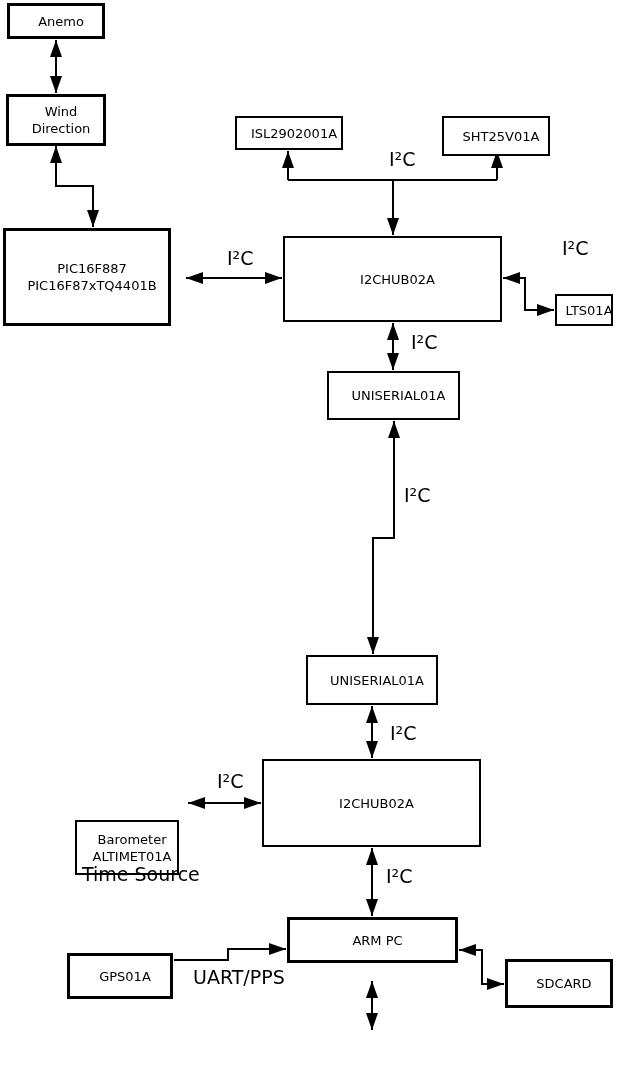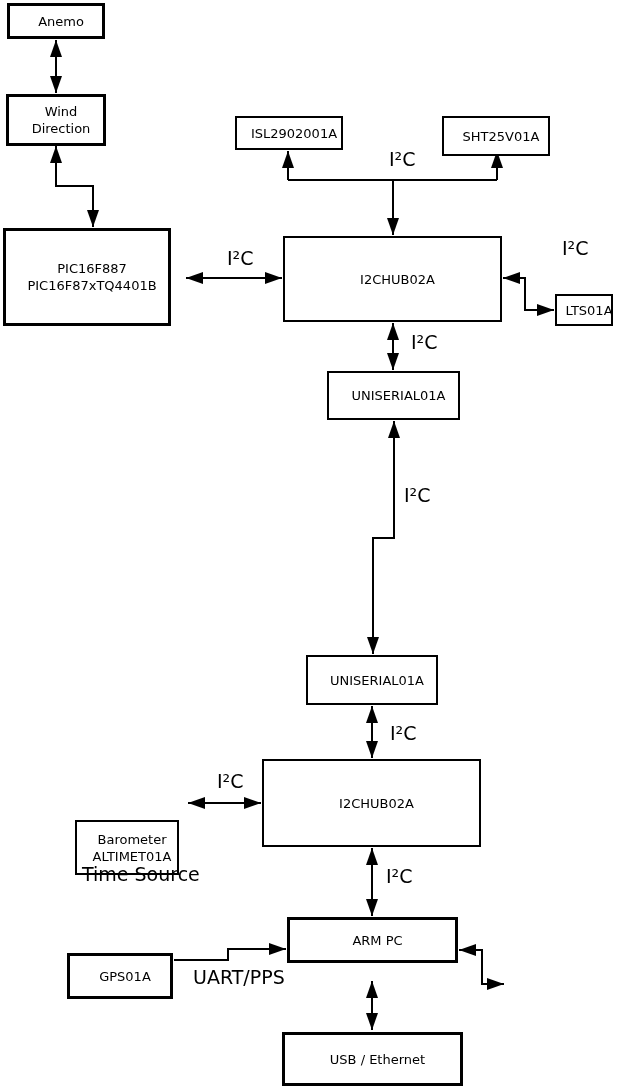--- a/index.html
+++ b/index.html
@@ -94,24 +94,24 @@
   </div>
 
   <div class="node b3" style="left:287px;top:917px;width:171px;height:46px;">
     <span>ARM PC</span>
   </div>
 
   <div class="node b3" style="left:67px;top:937px;width:106px;height:46px;margin-top:16px;">
     <span>GPS01A</span>
   </div>
 
+  <div class="node b3" style="left:505px;top:959px;width:108px;height:49px;">
+    <span>SDCARD</span>
+  </div>
 
-  <div class="node b3" style="left:282px;top:1032px;width:181px;height:54px;">
-    <span>USB / Ethernet</span>
-  </div>
 
   <span class="elabel" style="left:389px;top:152px;">I²C</span>
   <span class="elabel" style="left:227px;top:251px;">I²C</span>
   <span class="elabel" style="left:562px;top:241px;">I²C</span>
   <span class="elabel" style="left:411px;top:335px;">I²C</span>
   <span class="elabel" style="left:404px;top:488px;">I²C</span>
   <span class="elabel" style="left:390px;top:726px;">I²C</span>
   <span class="elabel" style="left:217px;top:774px;">I²C</span>
   <span class="elabel" style="left:386px;top:869px;">I²C</span>
   <span class="elabel" style="left:82px;top:867px;">Time Source</span>

